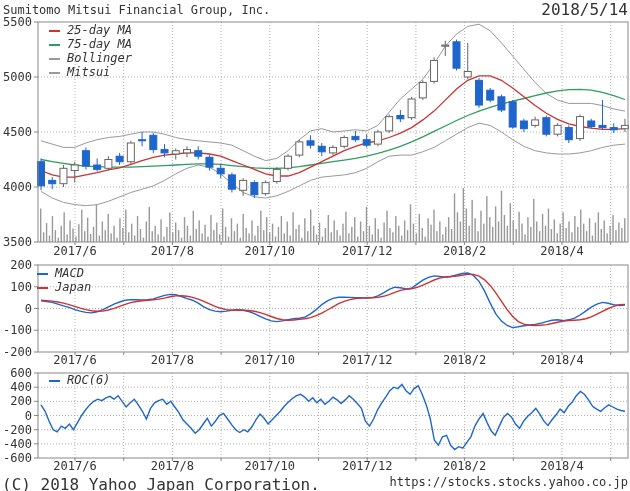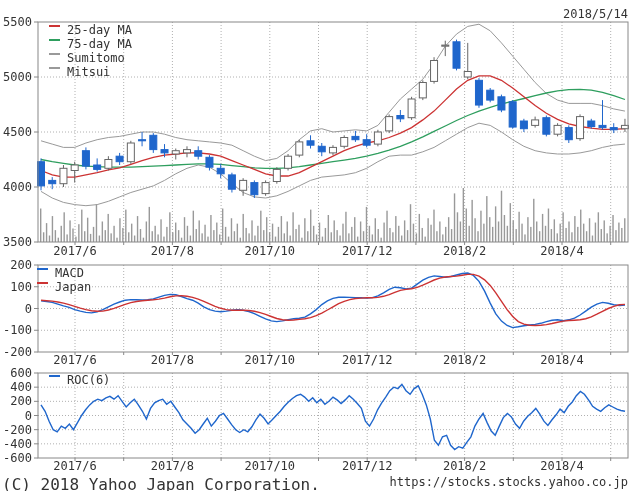--- a/index.html
+++ b/index.html
@@ -1,22 +1,22 @@
 <!DOCTYPE html>
 <html><head>
 <meta charset="utf-8">
 <style>
   html,body{margin:0;padding:0;background:#fff;}
   #page{position:relative;width:630px;height:491px;background:#fff;overflow:hidden;
         font-family:"DejaVu Sans Mono","Liberation Mono",monospace;color:#333;}
   .hdr{position:absolute;top:3px;left:3px;font-size:12px;white-space:nowrap;}
-  .hdr-date{position:absolute;top:7px;right:2px;font-size:12px;white-space:nowrap;}
+  .hdr-date{position:absolute;top:0;right:2px;font-size:16px;white-space:nowrap;}
   svg{position:absolute;left:0;top:0;}
   .legend{position:absolute;display:flex;flex-direction:column;gap:3px;}
-  .legend-item{display:flex;align-items:flex-start;height:11px;}
+  .legend-item{display:flex;align-items:center;height:11px;font-style:italic;}
   .swatch{display:inline-block;width:11px;height:2px;margin-right:7px;flex:0 0 11px;}
   .legend-label{font-size:12px;line-height:11px;white-space:nowrap;}
   #legend-main{left:49px;top:25px;}
   #legend-macd{left:37px;top:268px;}
   #legend-roc{left:49px;top:375px;}
   .footer-left{position:absolute;left:2px;top:475px;font-size:16px;white-space:nowrap;}
   .footer-right{position:absolute;right:2px;top:475px;font-size:12px;white-space:nowrap;}
 </style>
 </head>
 <body>
@@ -506,34 +506,35 @@
         <text x="32" y="462" text-anchor="end" font-size="12px" fill="#333333">-600</text>
         <text x="75" y="470" text-anchor="middle" font-size="12px" fill="#333333">2017/6</text>
         <text x="172.4" y="470" text-anchor="middle" font-size="12px" fill="#333333">2017/8</text>
         <text x="269.8" y="470" text-anchor="middle" font-size="12px" fill="#333333">2017/10</text>
         <text x="367.20000000000005" y="470" text-anchor="middle" font-size="12px" fill="#333333">2017/12</text>
         <text x="464.6" y="470" text-anchor="middle" font-size="12px" fill="#333333">2018/2</text>
         <text x="562" y="470" text-anchor="middle" font-size="12px" fill="#333333">2018/4</text>
       </g>
     </svg>
 
+  <div class="hdr">Sumitomo Mitsui Financial Group, Inc.</div>
   <div class="hdr-date">2018/5/14</div>
 
   <div class="legend" id="legend-main">
     <div class="legend-item">
       <span class="swatch" id="sw-ma25" style="background: rgb(204, 51, 51);"></span>
       <span class="legend-label">25-day MA</span>
     </div>
     <div class="legend-item">
       <span class="swatch" id="sw-ma75" style="background: rgb(46, 158, 94);"></span>
       <span class="legend-label">75-day MA</span>
     </div>
     <div class="legend-item">
       <span class="swatch" id="sw-boll" style="background: rgb(153, 153, 153);"></span>
-      <span class="legend-label">Sumitomo</span>
+      <span class="legend-label">Bollinger</span>
     </div>
     <div class="legend-item">
       <span class="swatch" id="sw-vol" style="background: rgb(153, 153, 153);"></span>
       <span class="legend-label">Mitsui</span>
     </div>
   </div>
 
   <div class="legend" id="legend-macd">
     <div class="legend-item">
       <span class="swatch" id="sw-macd" style="background: rgb(31, 102, 204);"></span>

